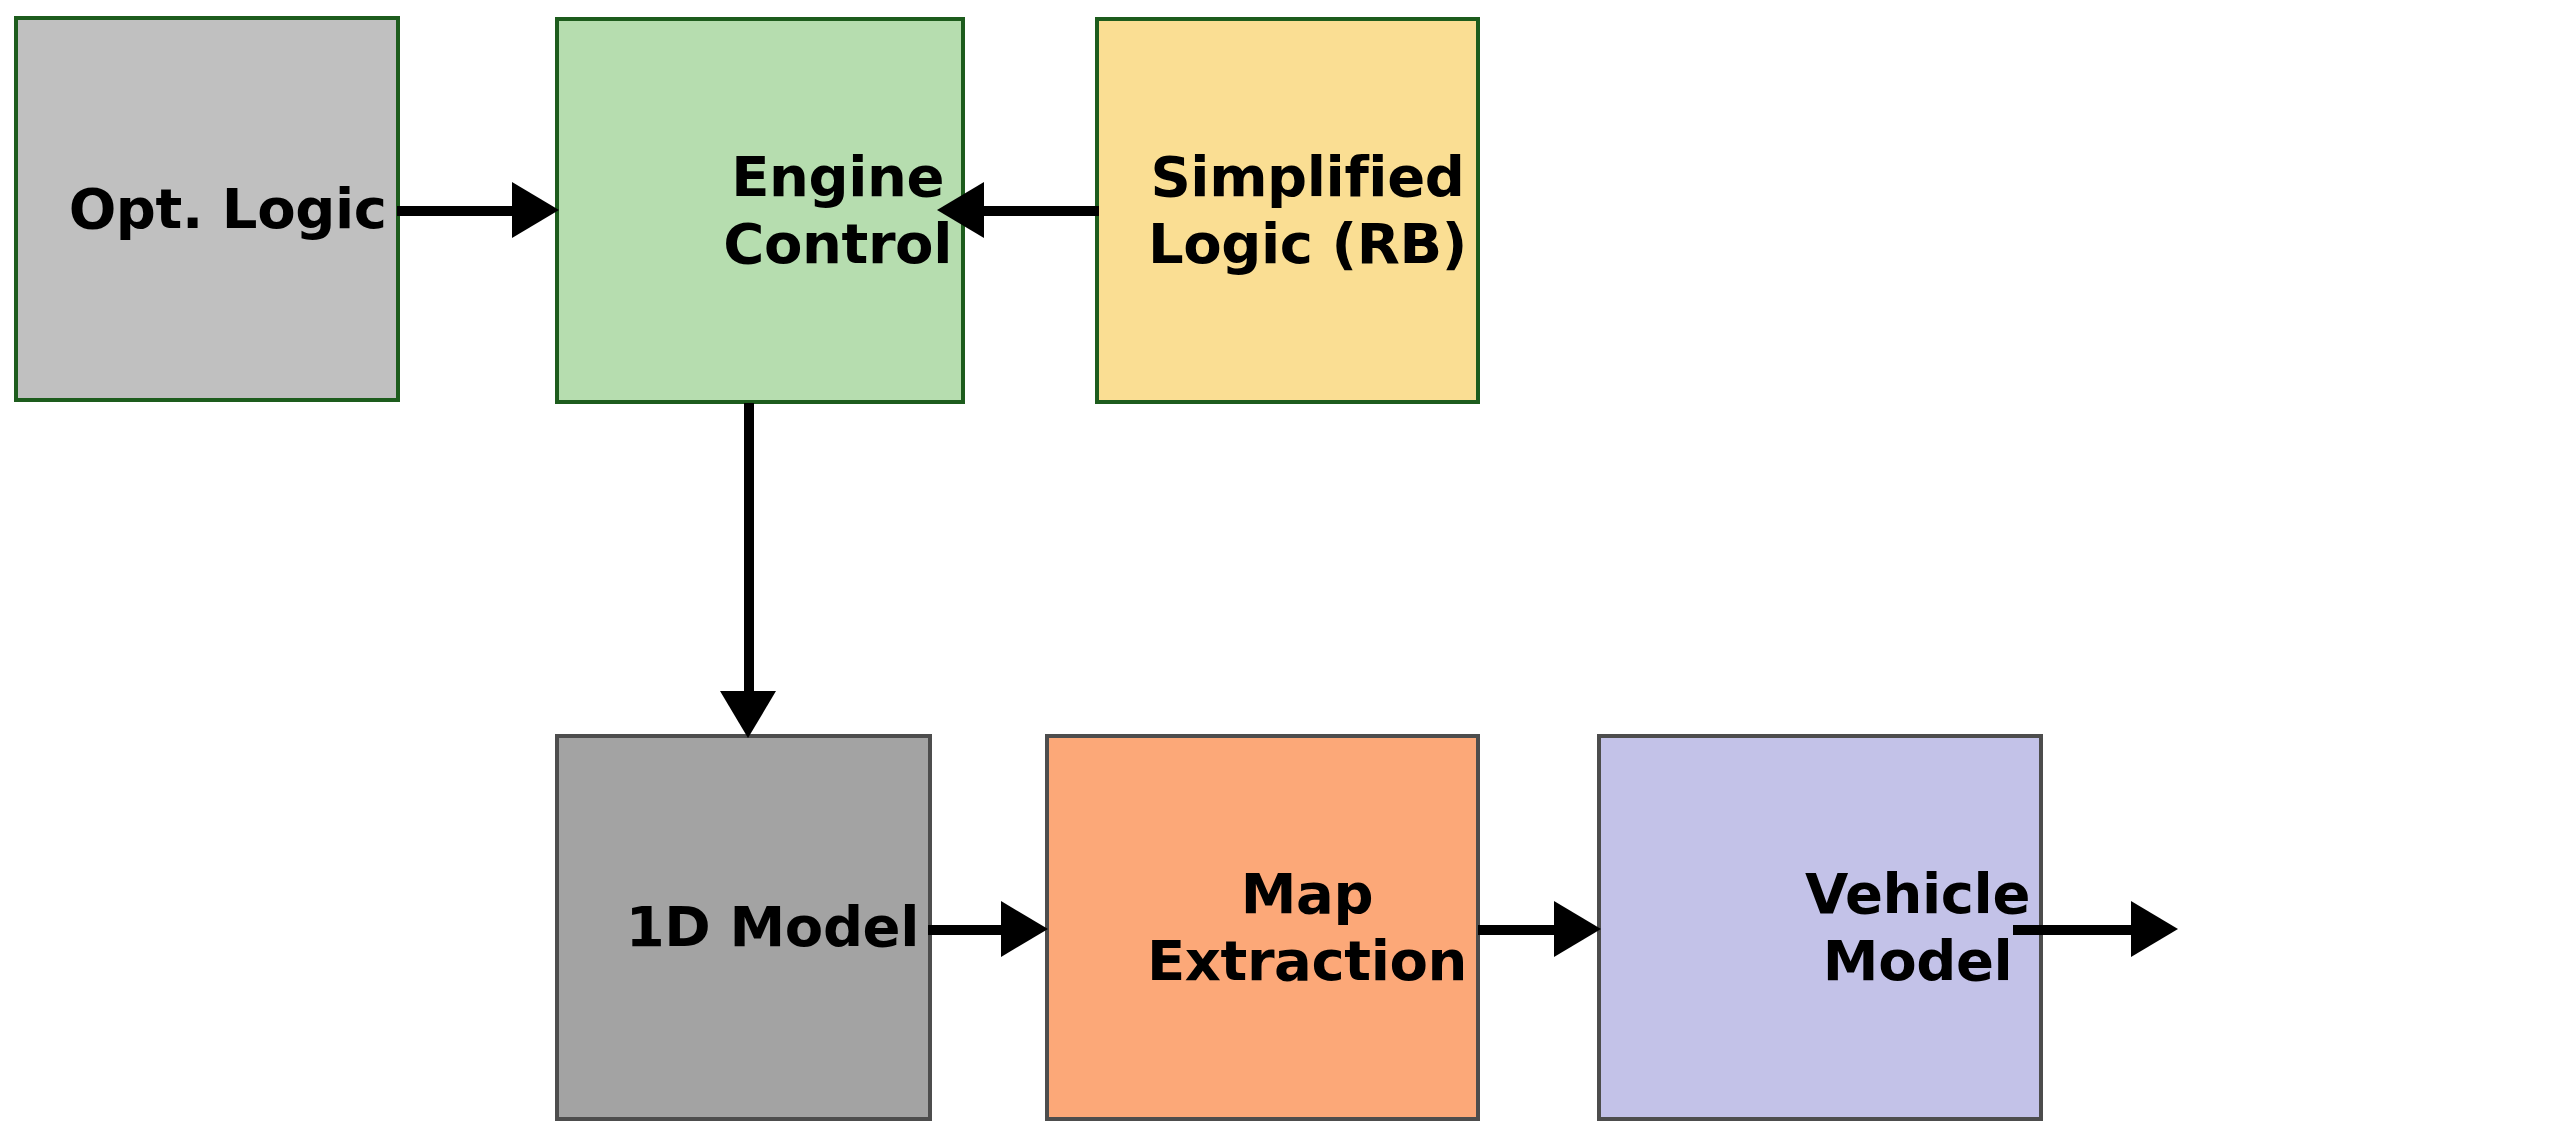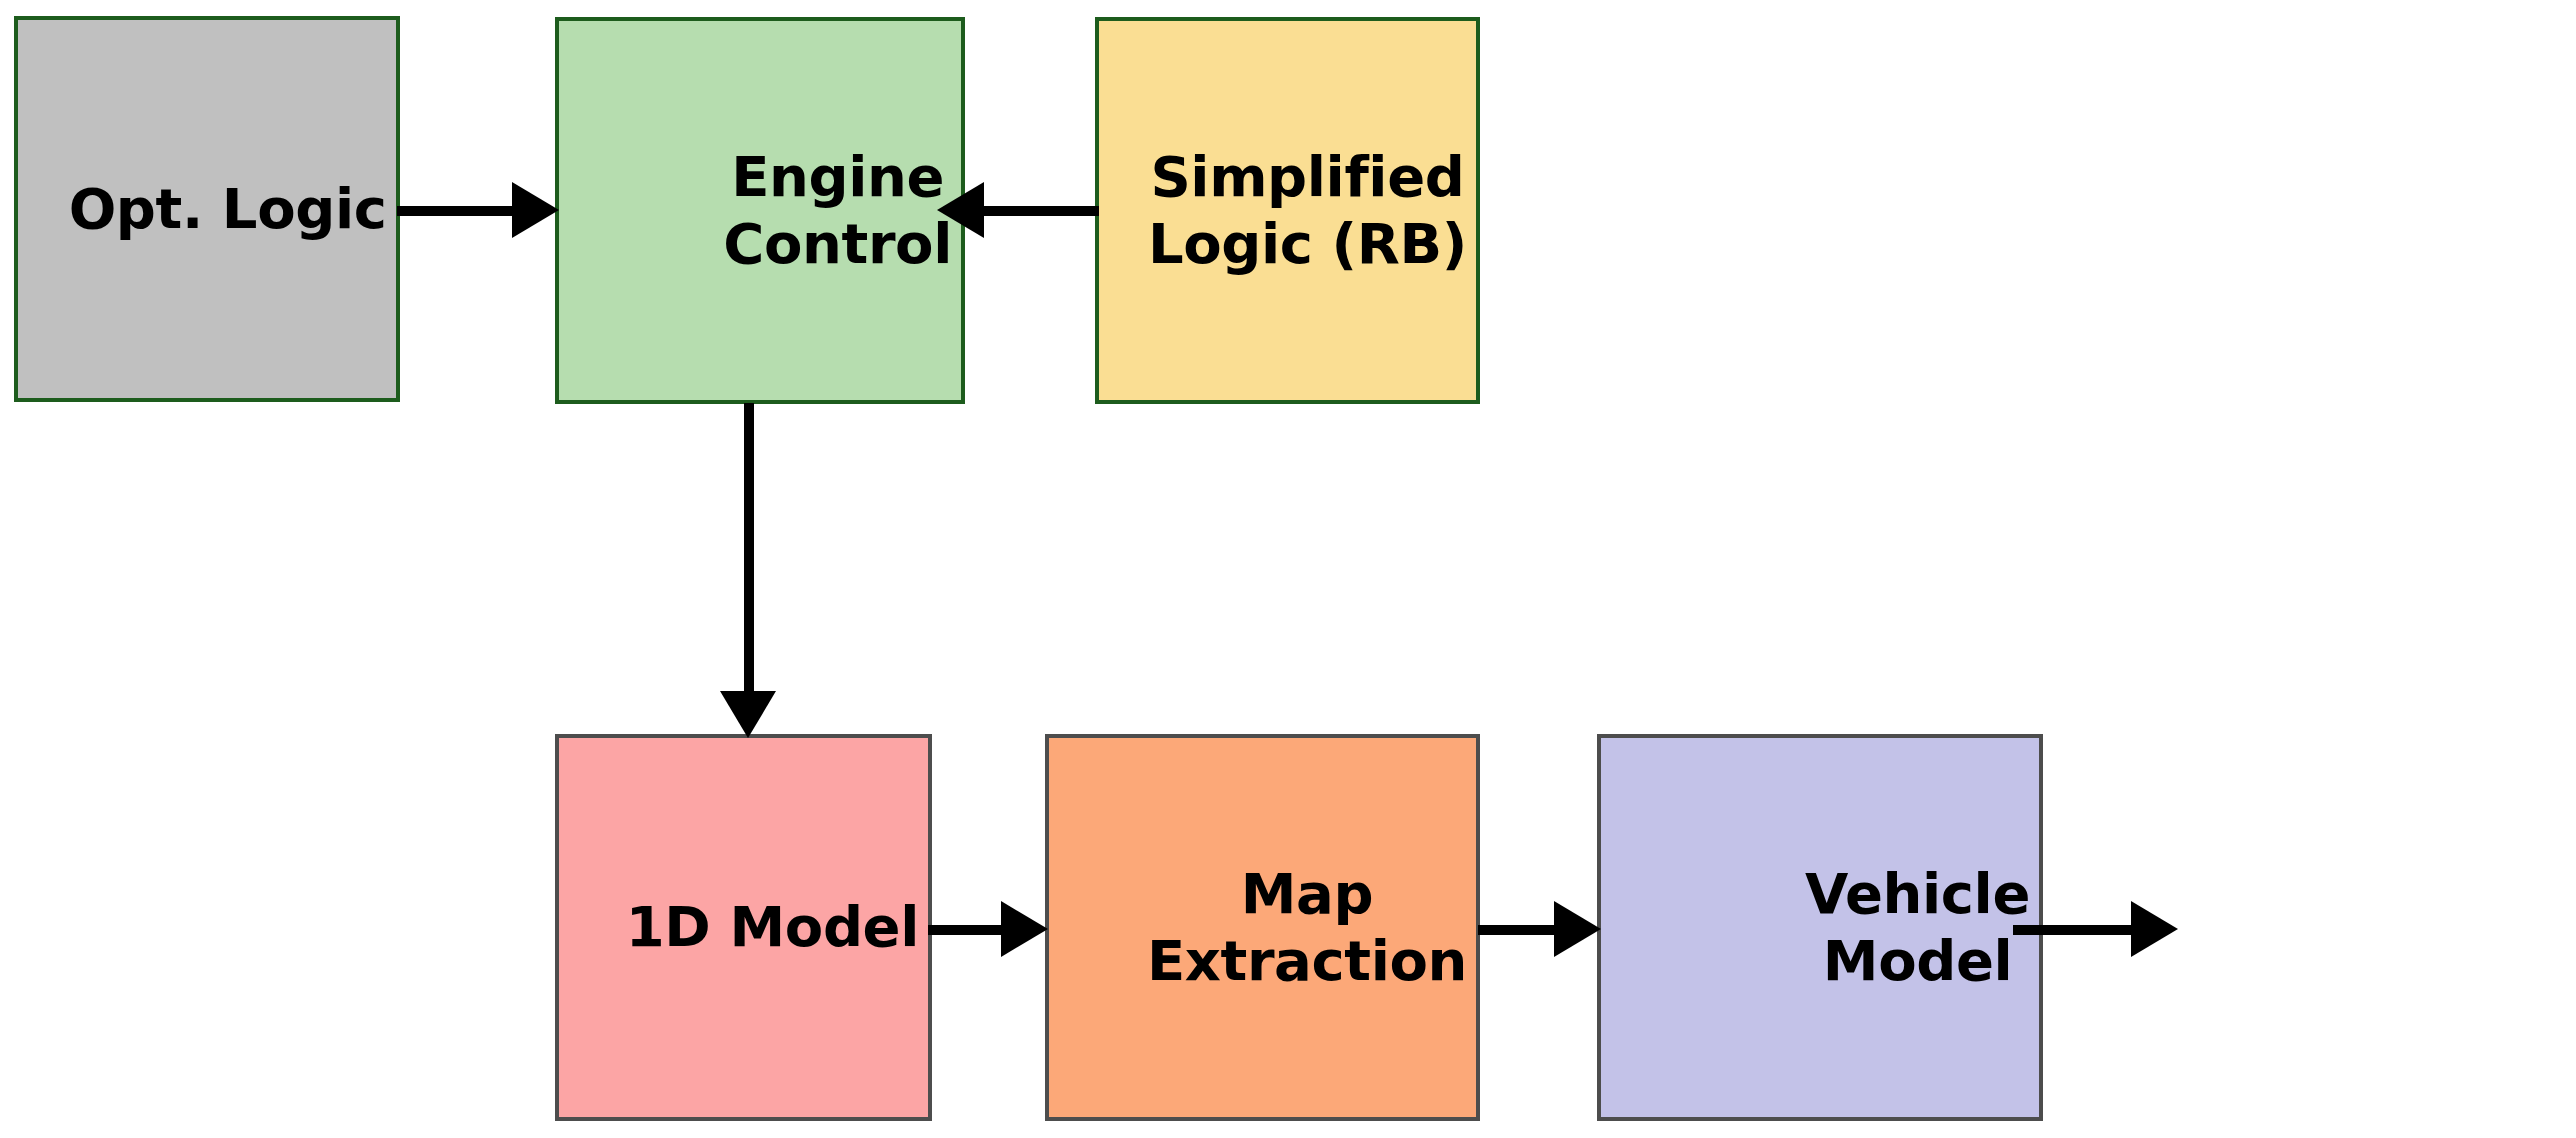--- a/index.html
+++ b/index.html
@@ -95,21 +95,21 @@
   <div class="node stroke-green" style="left: 555px; top: 17px; width: 410px; height: 387px; background: rgb(182, 221, 175); border-color: rgb(29, 92, 29);">
     <span class="label">Engine
 Control</span>
   </div>
 
   <div class="node stroke-green" style="left: 1095px; top: 17px; width: 385px; height: 387px; background: rgb(250, 222, 147); border-color: rgb(29, 92, 29);">
     <span class="label">Simplified
 Logic (RB)</span>
   </div>
 
-  <div class="node stroke-gray" style="left: 555px; top: 734px; width: 377px; height: 387px; background: #fca5a5; border-color: rgb(77, 77, 77);">
+  <div class="node stroke-gray" style="left: 555px; top: 734px; width: 377px; height: 387px; background: #a3a3a3; border-color: rgb(77, 77, 77);">
     <span class="label">1D Model</span>
   </div>
 
   <div class="node stroke-gray" style="left: 1045px; top: 734px; width: 435px; height: 387px; background: rgb(252, 168, 120); border-color: rgb(77, 77, 77);">
     <span class="label">Map
 Extraction</span>
   </div>
 
   <div class="node stroke-gray" style="left: 1597px; top: 734px; width: 446px; height: 387px; background: rgb(195, 194, 232); border-color: rgb(77, 77, 77);">
     <span class="label">Vehicle

